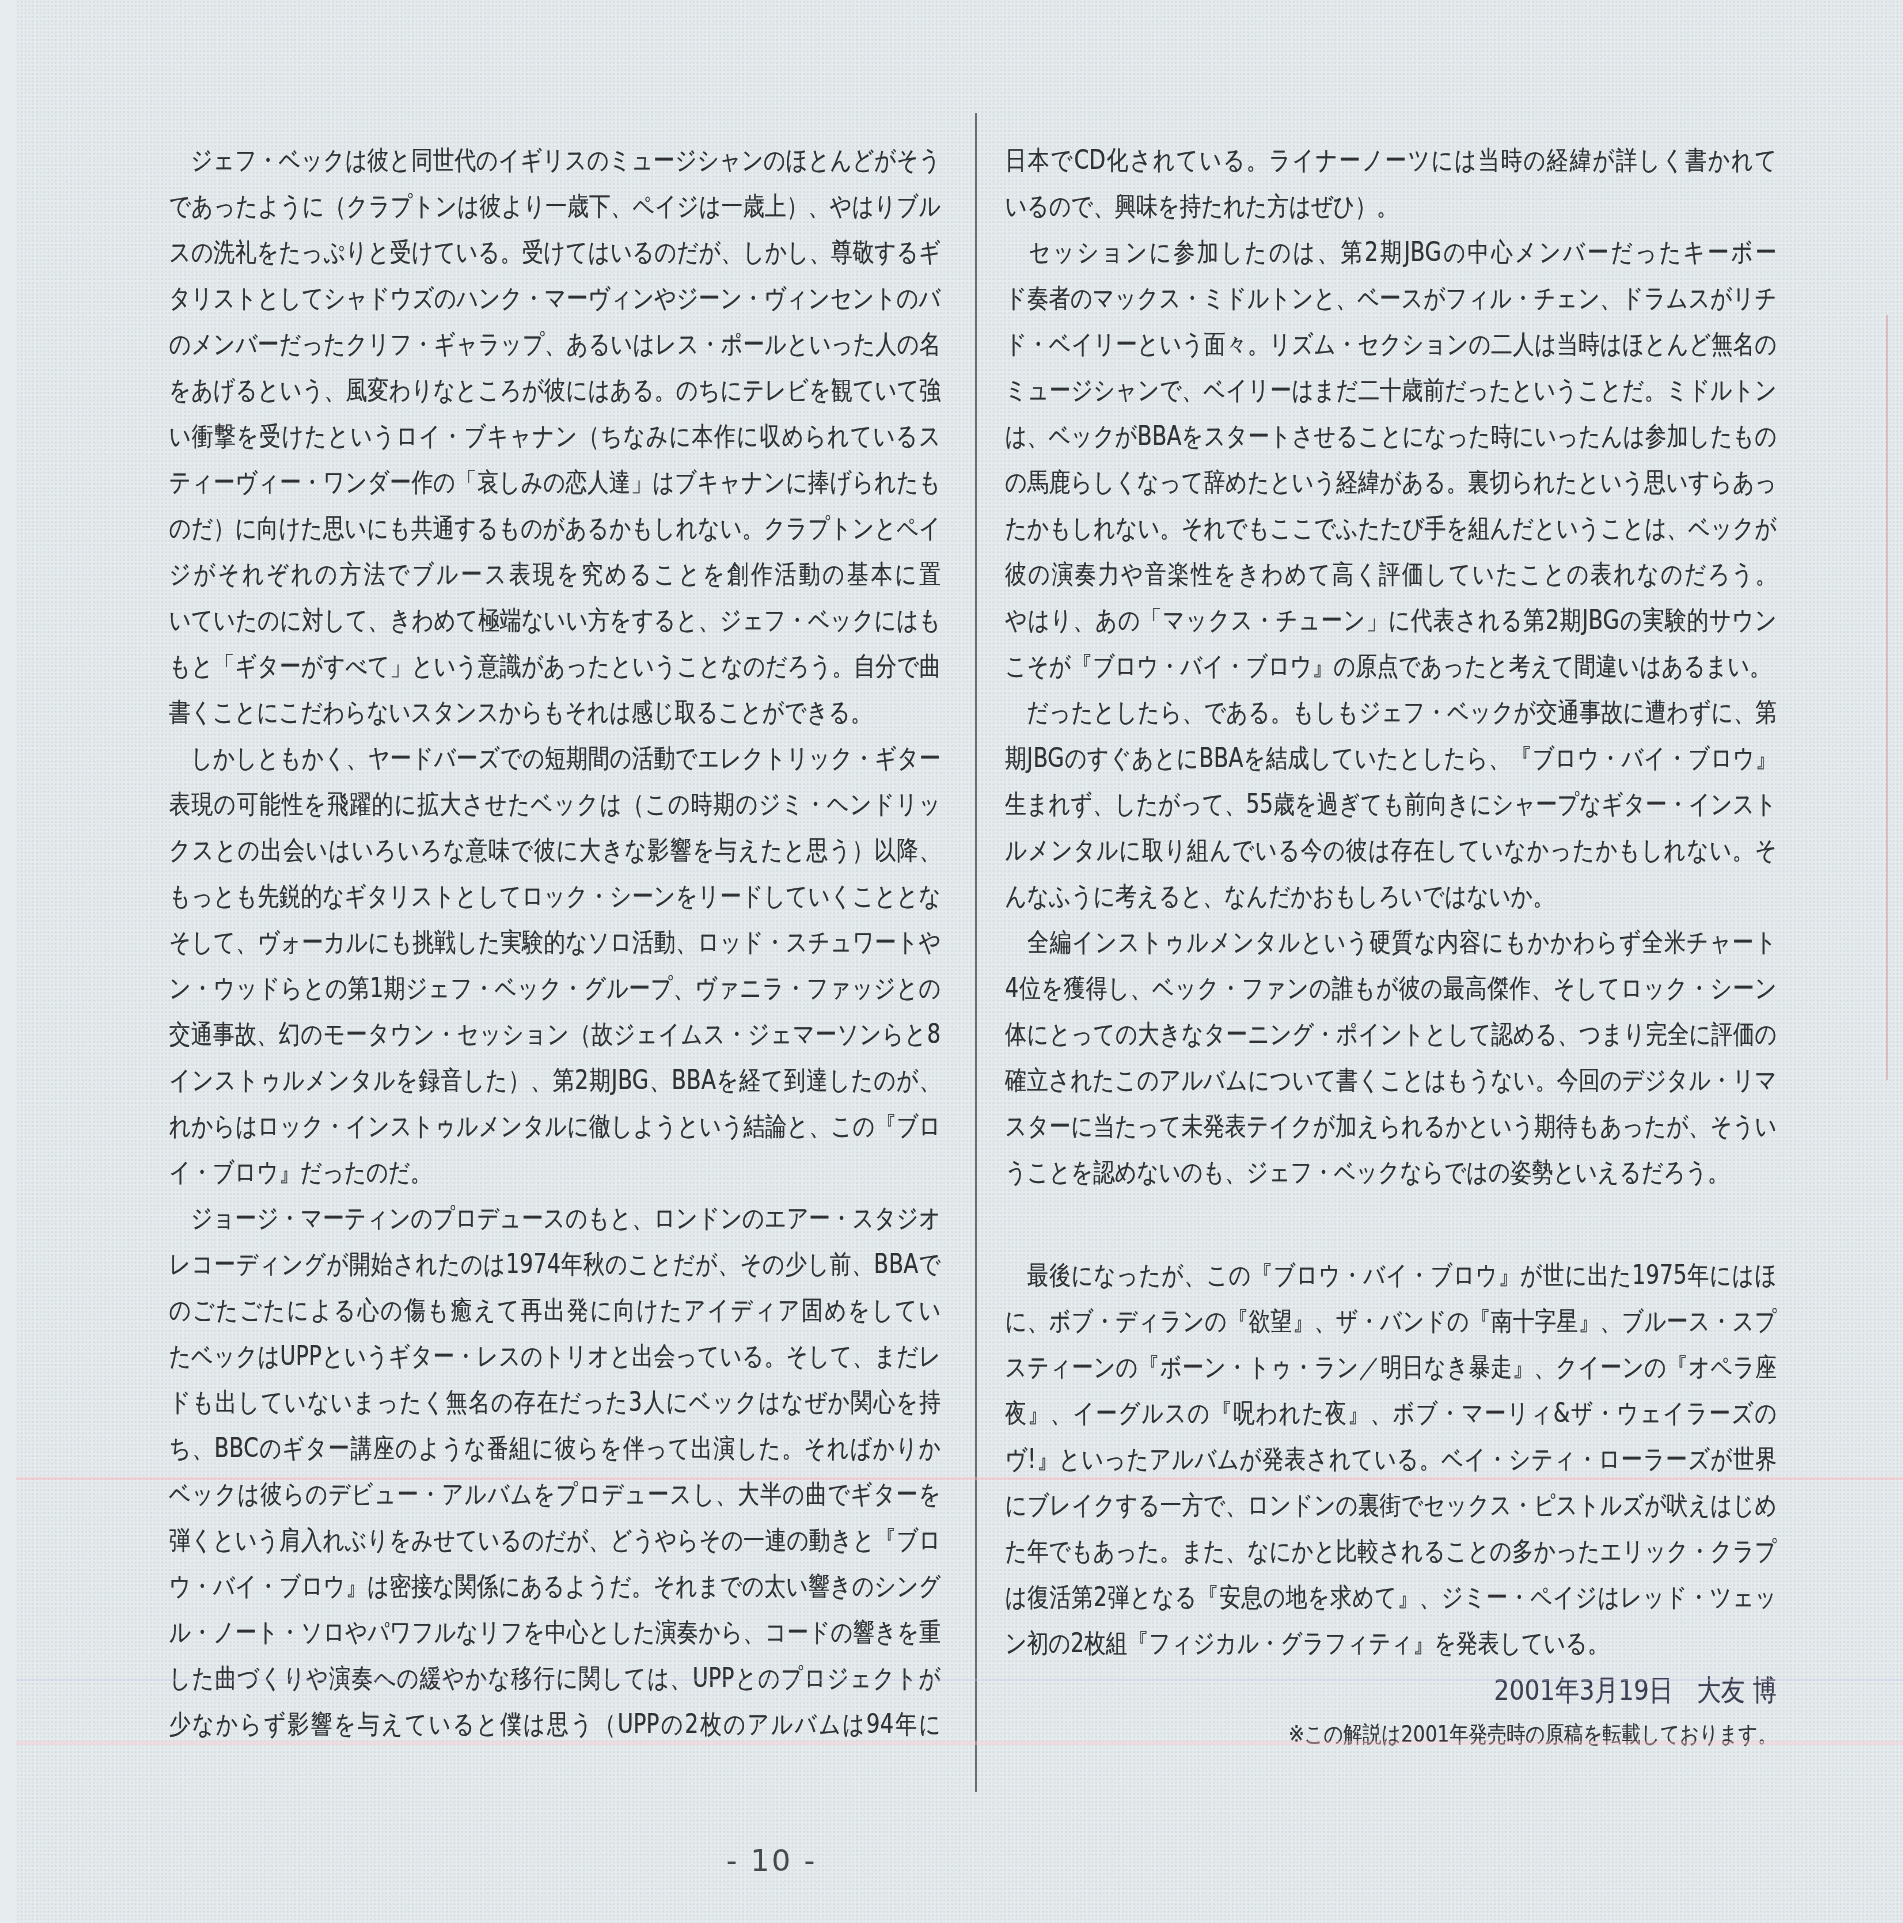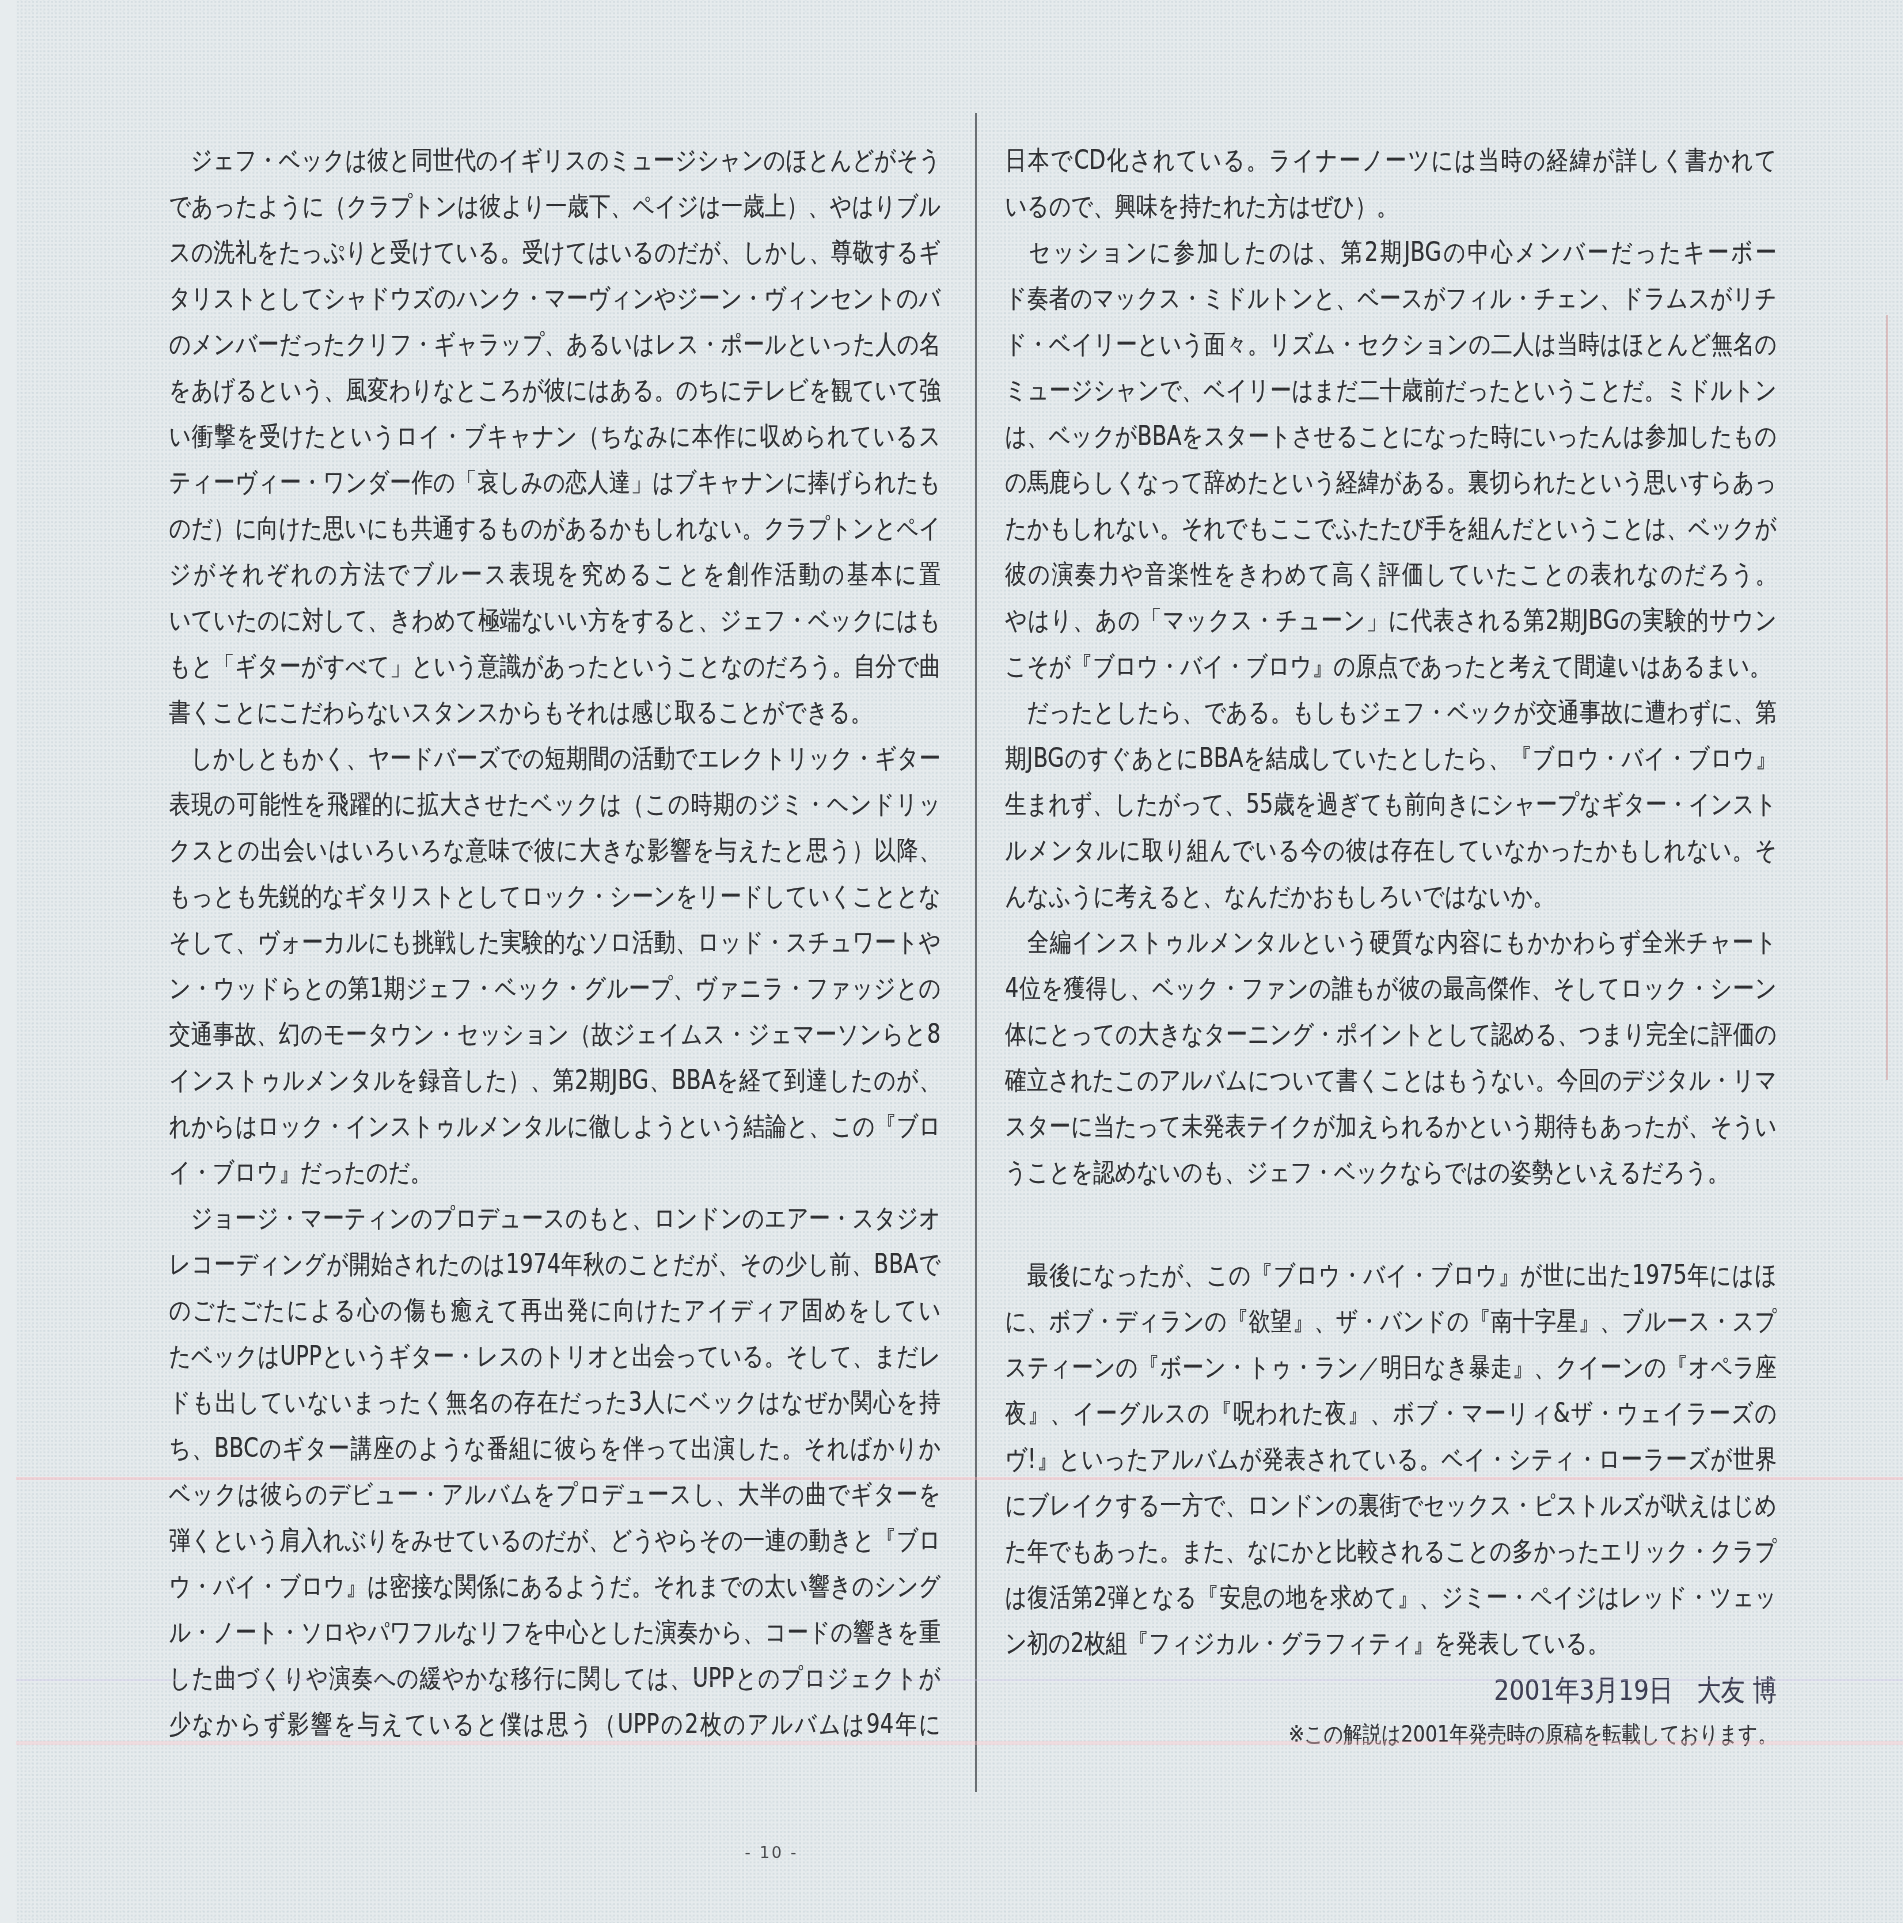--- a/index.html
+++ b/index.html
@@ -47,21 +47,21 @@
     height:42px;line-height:42px;
     font-size:23px;text-align:right;color:#333437;
   }
   .divider{
     position:absolute;left:959px;top:113px;
     width:1.9px;height:1679px;
     background:rgba(85,89,94,0.85);
   }
   .page-number{
     position:absolute;left:0;top:1843px;width:1511px;
-    text-align:center;font-size:16px;color:#47484b;
+    text-align:center;font-size:30px;color:#47484b;
     letter-spacing:1.9px;
   }
   .scan-line{position:absolute;left:0;width:1903px;pointer-events:none;}
   .scan-line.pink1{top:1477px;height:2.9px;background:rgba(255,178,186,0.40);}
   .scan-line.lavender{top:1679px;height:1.9px;background:rgba(205,196,235,0.35);}
   .scan-line.pink2{top:1741px;height:3.8px;background:rgba(255,196,203,0.38);}
   .edge-artifact{
     position:absolute;left:1870px;top:315px;width:1.9px;height:765px;
     background:rgba(205,125,125,0.40);pointer-events:none;
   }

